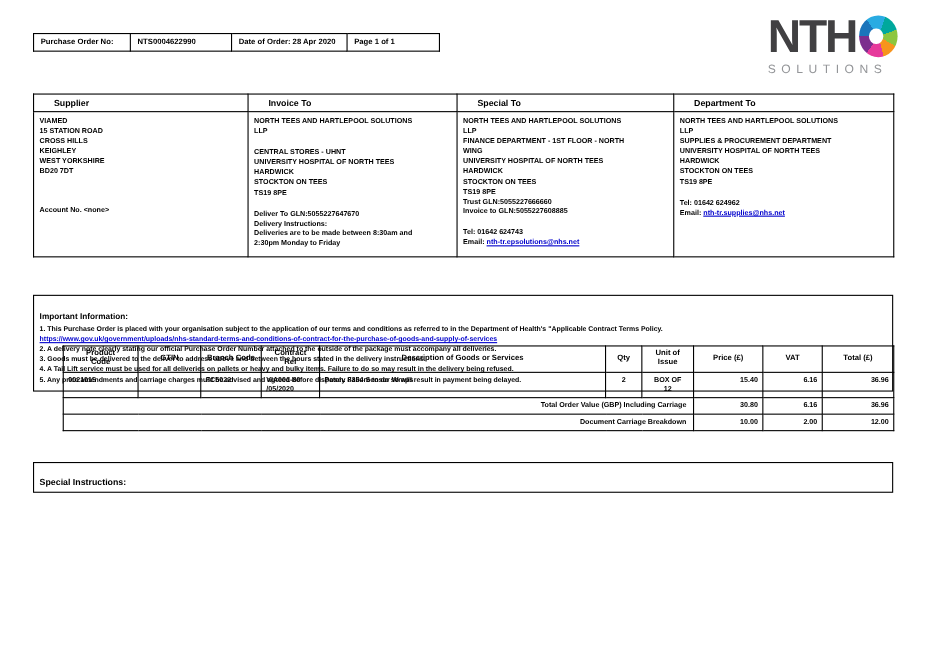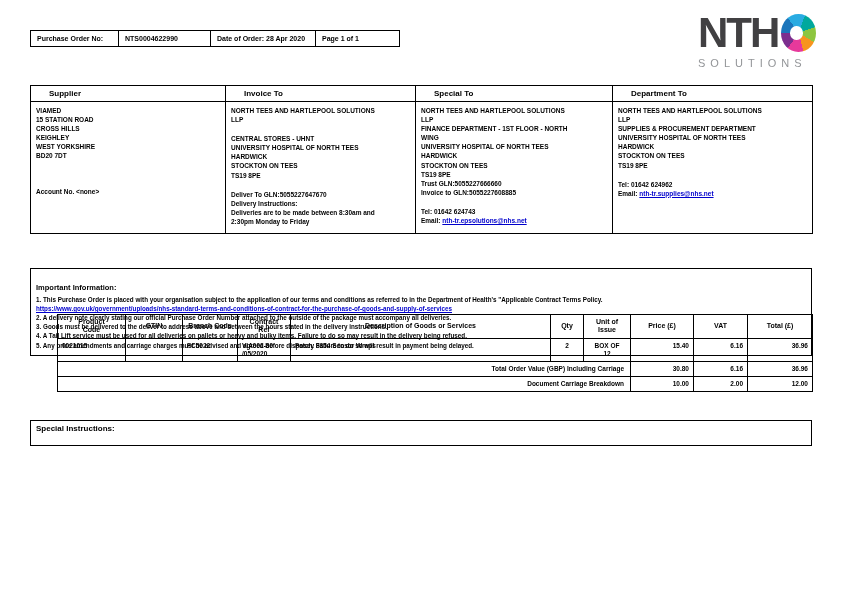--- a/index.html
+++ b/index.html
@@ -97,21 +97,21 @@
   }
   .items tr.item-row td { height: 22px; }
   .items .num { text-align: right; }
   .items .ctr { text-align: center; }
   .items .total-label { text-align: right; font-weight: bold; padding-right: 6px; vertical-align: middle; }
   .items tr.total-row td { height: 13px; vertical-align: middle; }
 
   
   .special-box {
     position: absolute; left: 30px; top: 420px; width: 782px; height: 26px;
-    border: 1px solid #000; padding: 3px 5px;
+    border: 1px solid #000; padding: 13px 5px;
     font-size: 8px; font-weight: bold;
   }
 </style>
 </head>
 <body>
 
 <div class="page">
 
   <table class="po-header">
     <tbody>

